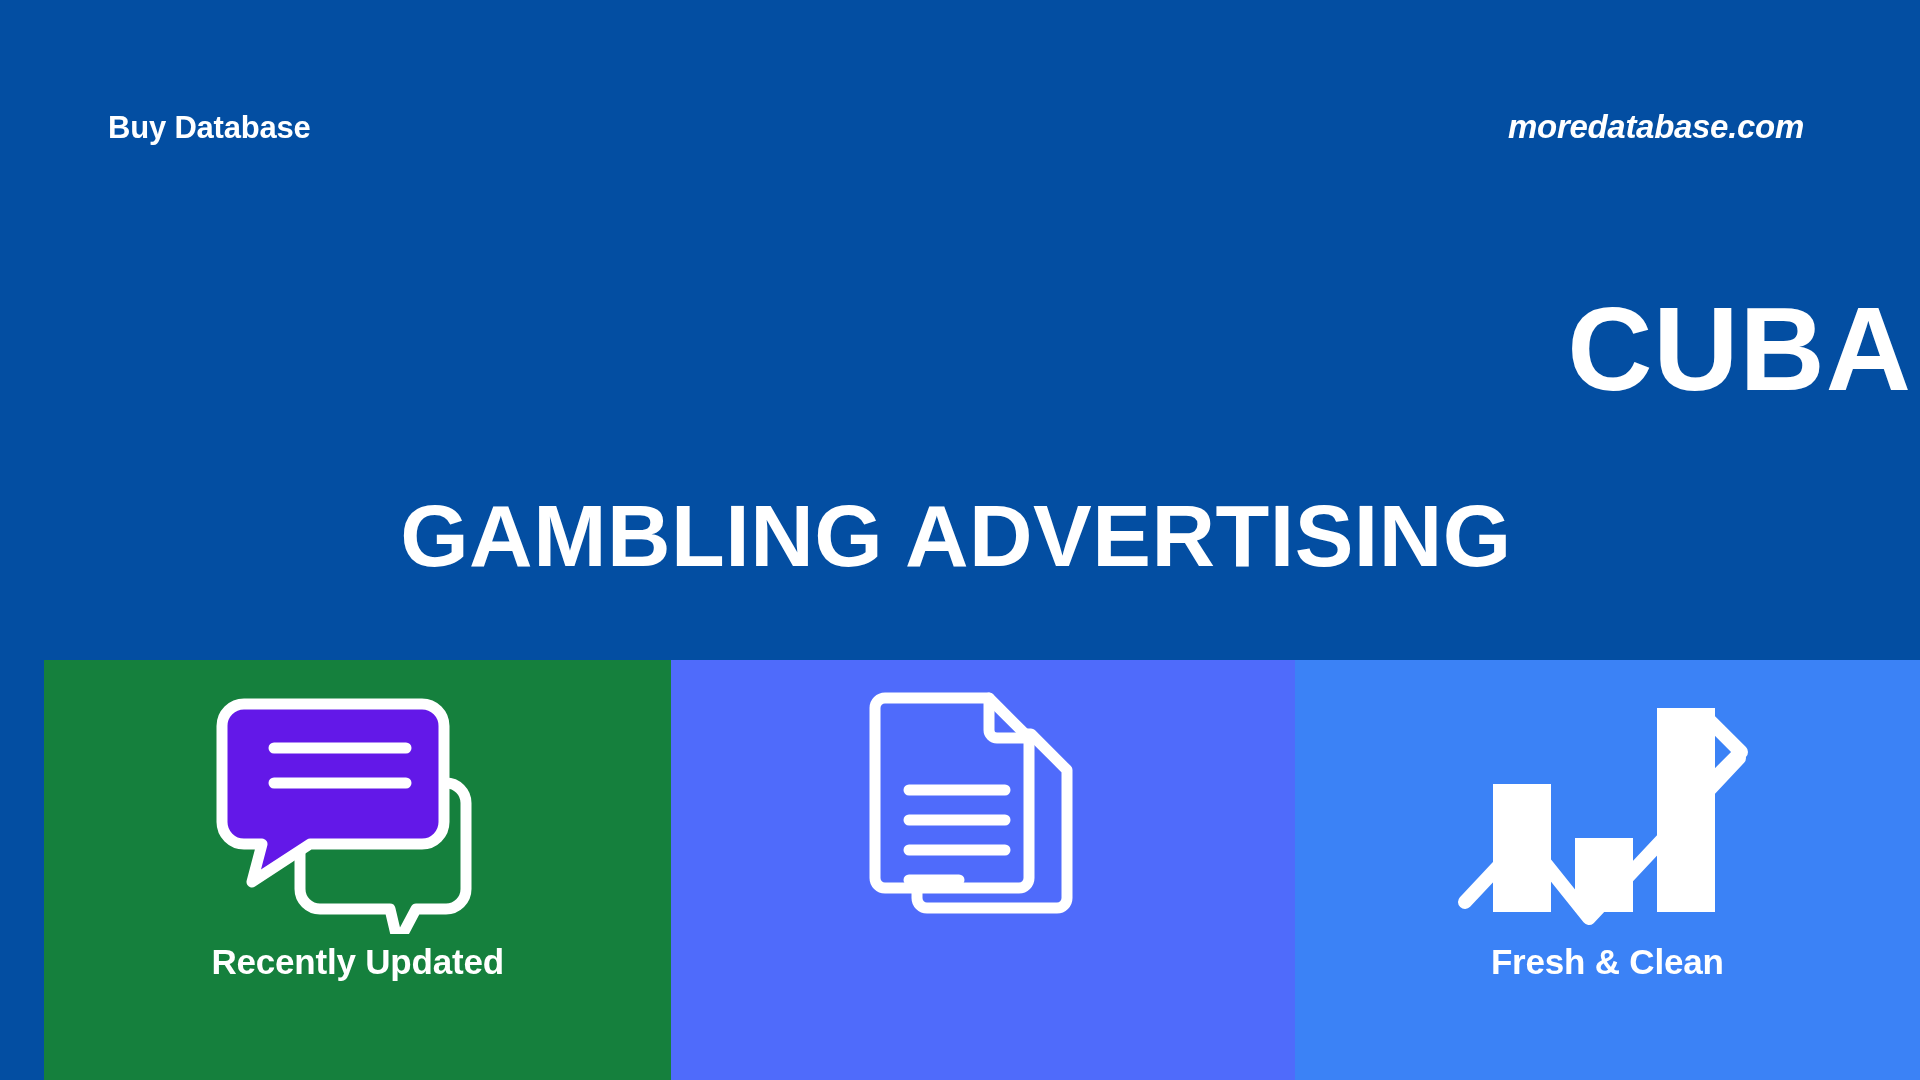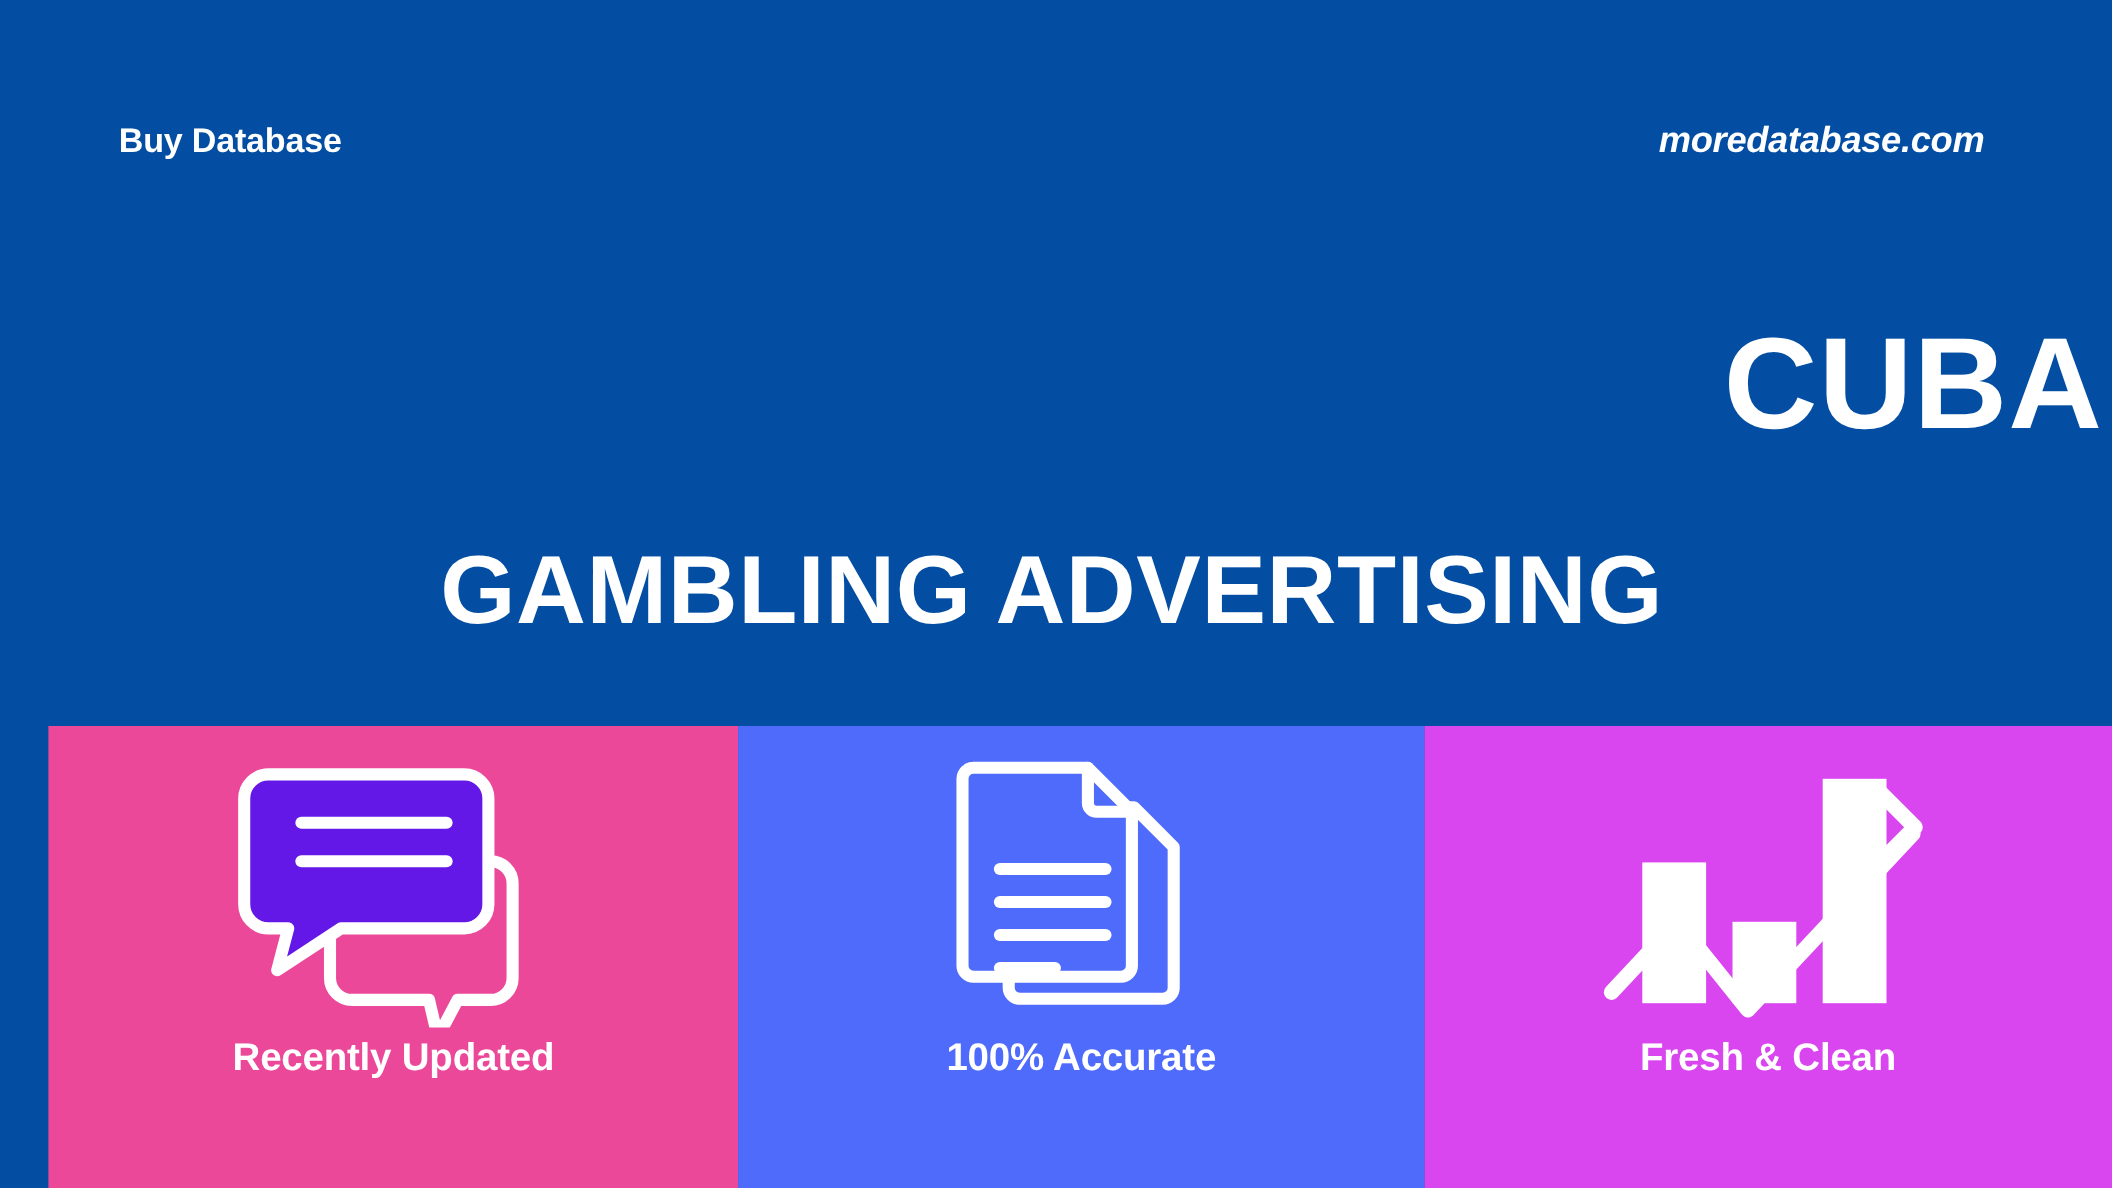--- a/index.html
+++ b/index.html
@@ -93,23 +93,23 @@
   }
 
   .feature {
     position: relative;
     height: 420px;
     display: flex;
     flex-direction: column;
     align-items: center;
     justify-content: flex-start;
   }
-  .feature-0 { width: 642px; background: #ec4899; margin-left: 44px; }
+  .feature-0 { width: 642px; background: #15803d; margin-left: 44px; }
   .feature-1 { width: 638px; background: #4F6BFB; }
-  .feature-2 { width: 640px; background: #d946ef; }
+  .feature-2 { width: 640px; background: #3b82f6; }
 
   .feature-icon {
     margin-top: 26px;
     height: 248px;
     display: flex;
     align-items: center;
     justify-content: center;
   }
 
   .feature-label {
@@ -174,21 +174,20 @@
                      a10 10 0 0 1 -10 -10 v-170 a10 10 0 0 1 10 -10 z" fill="#4F6BFB"></path>
             <path d="M126 12 v32 a8 8 0 0 0 8 8 h32"></path>
 
             <line x1="46" y1="104" x2="142" y2="104"></line>
             <line x1="46" y1="134" x2="142" y2="134"></line>
             <line x1="46" y1="164" x2="142" y2="164"></line>
             <line x1="46" y1="194" x2="96" y2="194"></line>
           </g>
         </svg>
       </div>
-      <div class="feature-label">100% Accurate</div>
     </div>
 
     <div class="feature feature-2">
       <div class="feature-icon">
         <svg width="300" height="248" viewBox="0 0 300 248" aria-hidden="true">
 
           <rect x="36" y="98" width="58" height="128" fill="#ffffff"></rect>
           <rect x="118" y="152" width="58" height="74" fill="#ffffff"></rect>
           <rect x="200" y="22" width="58" height="204" fill="#ffffff"></rect>
 

